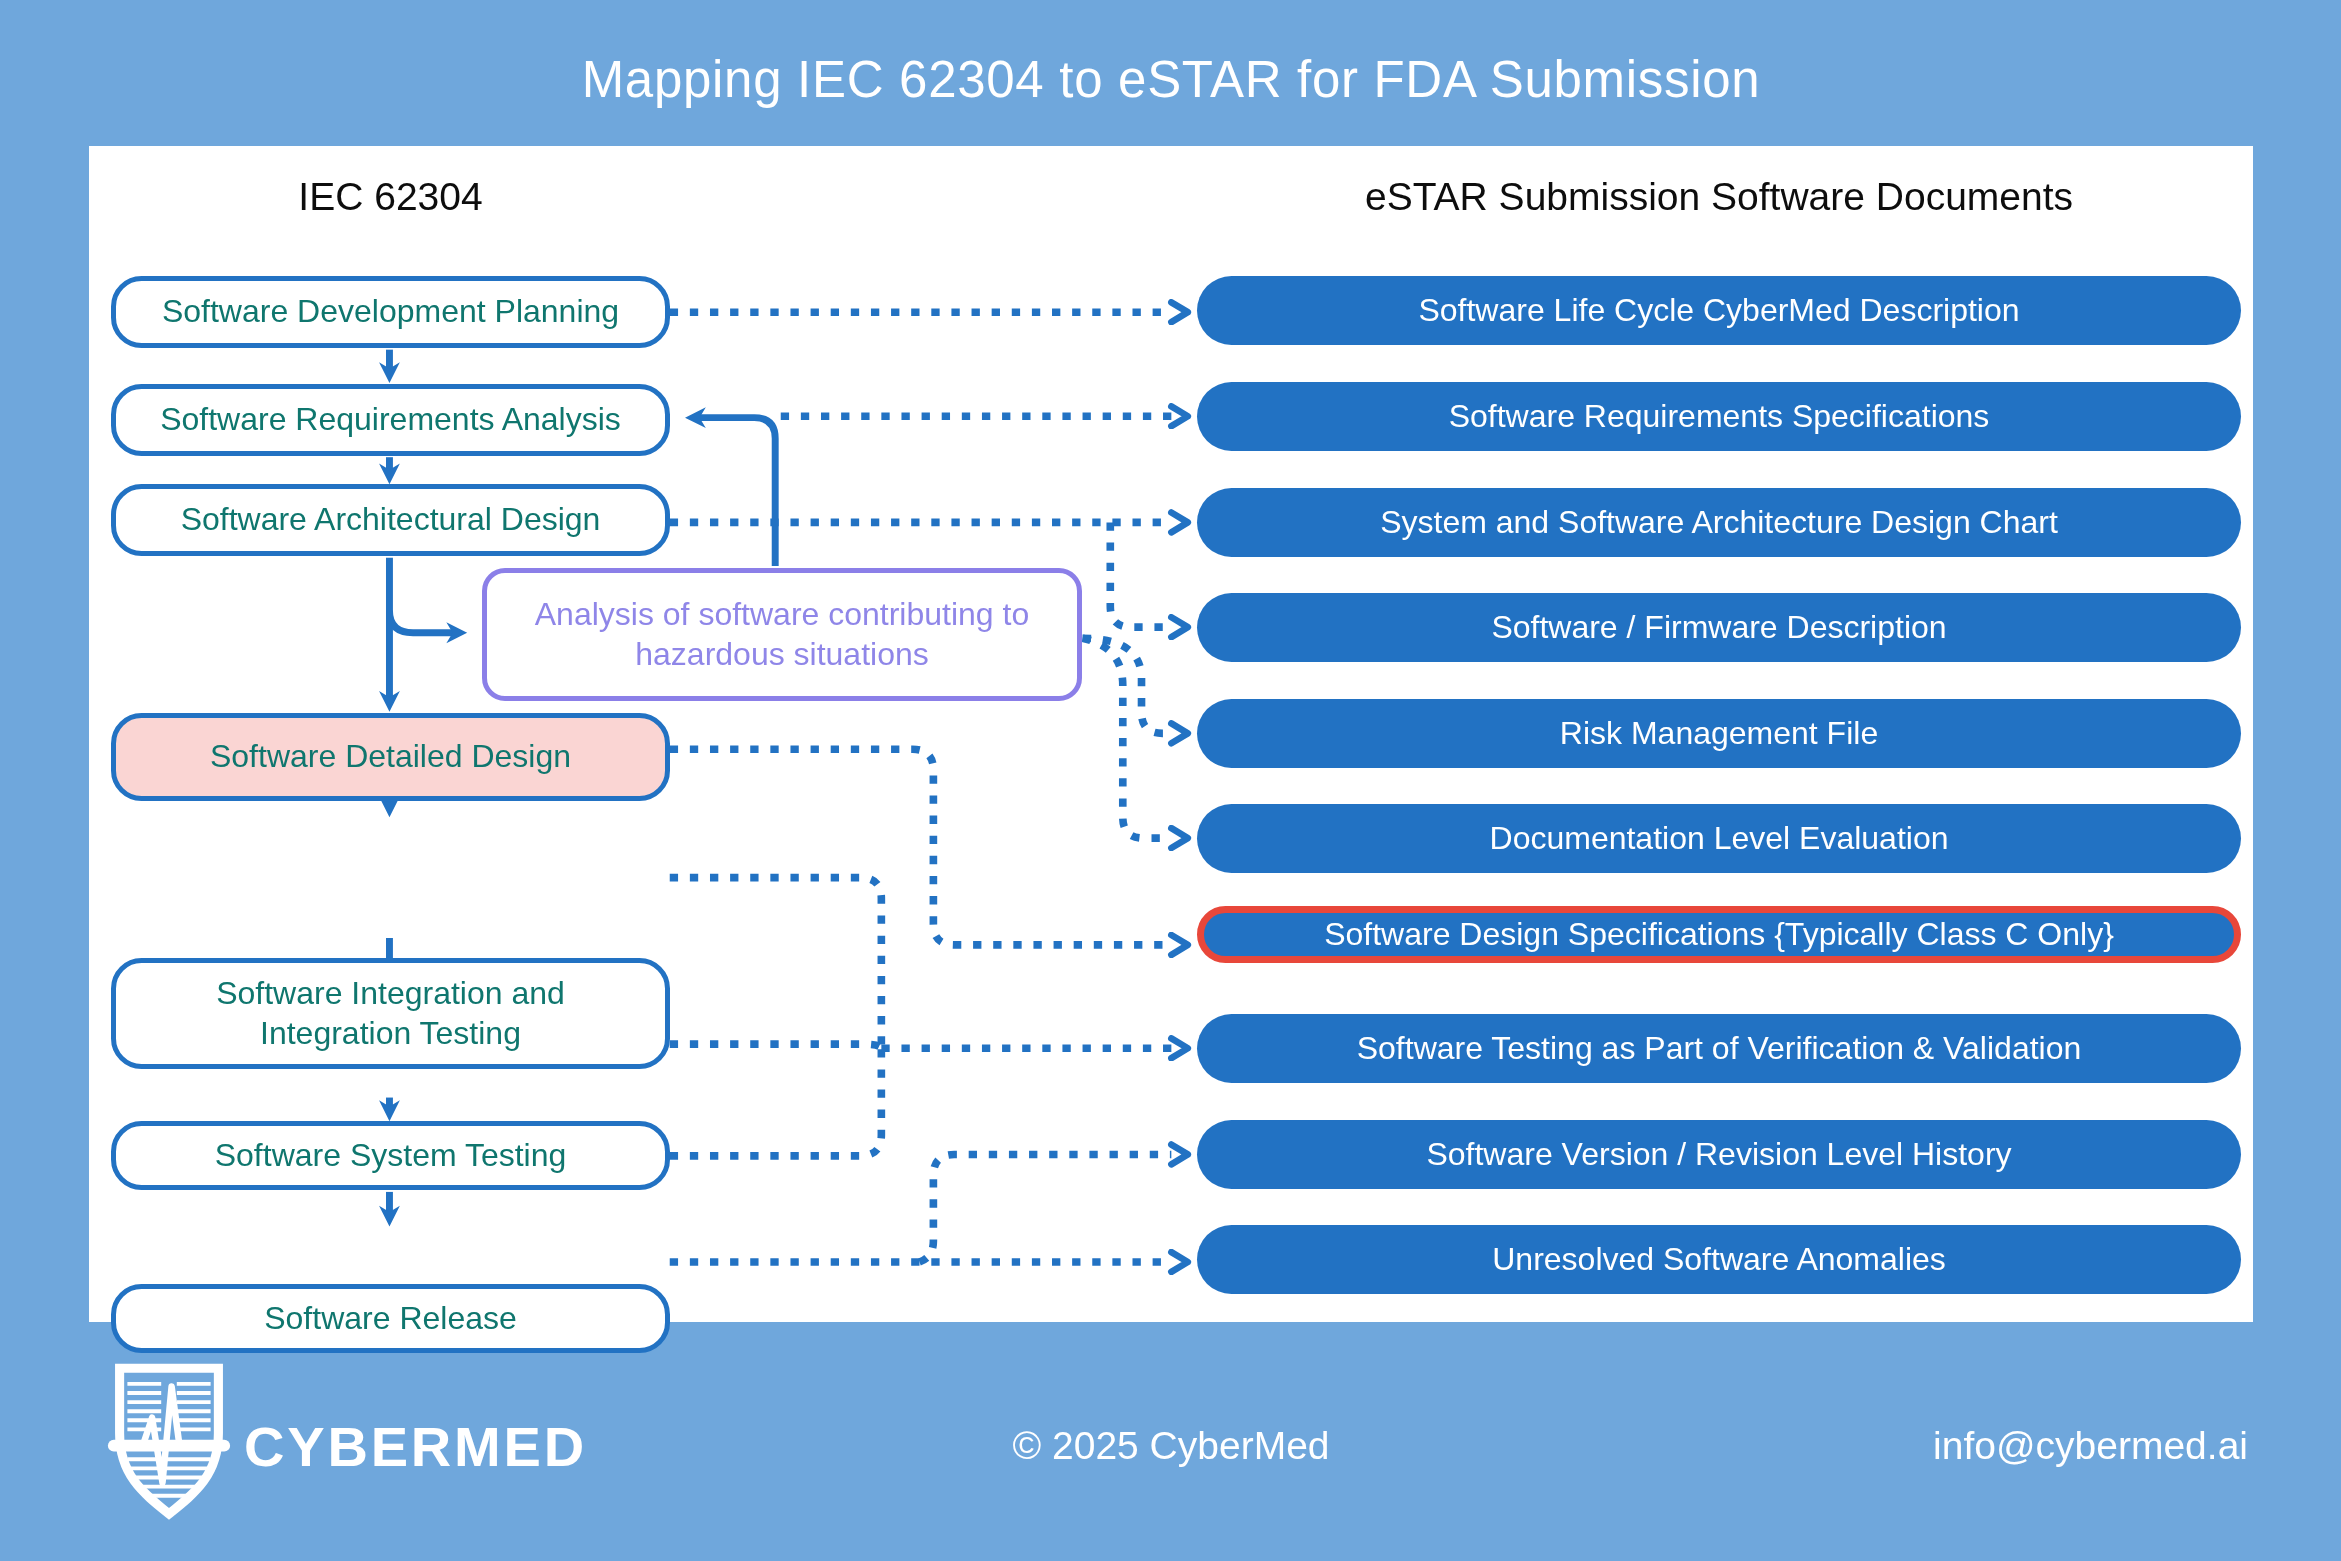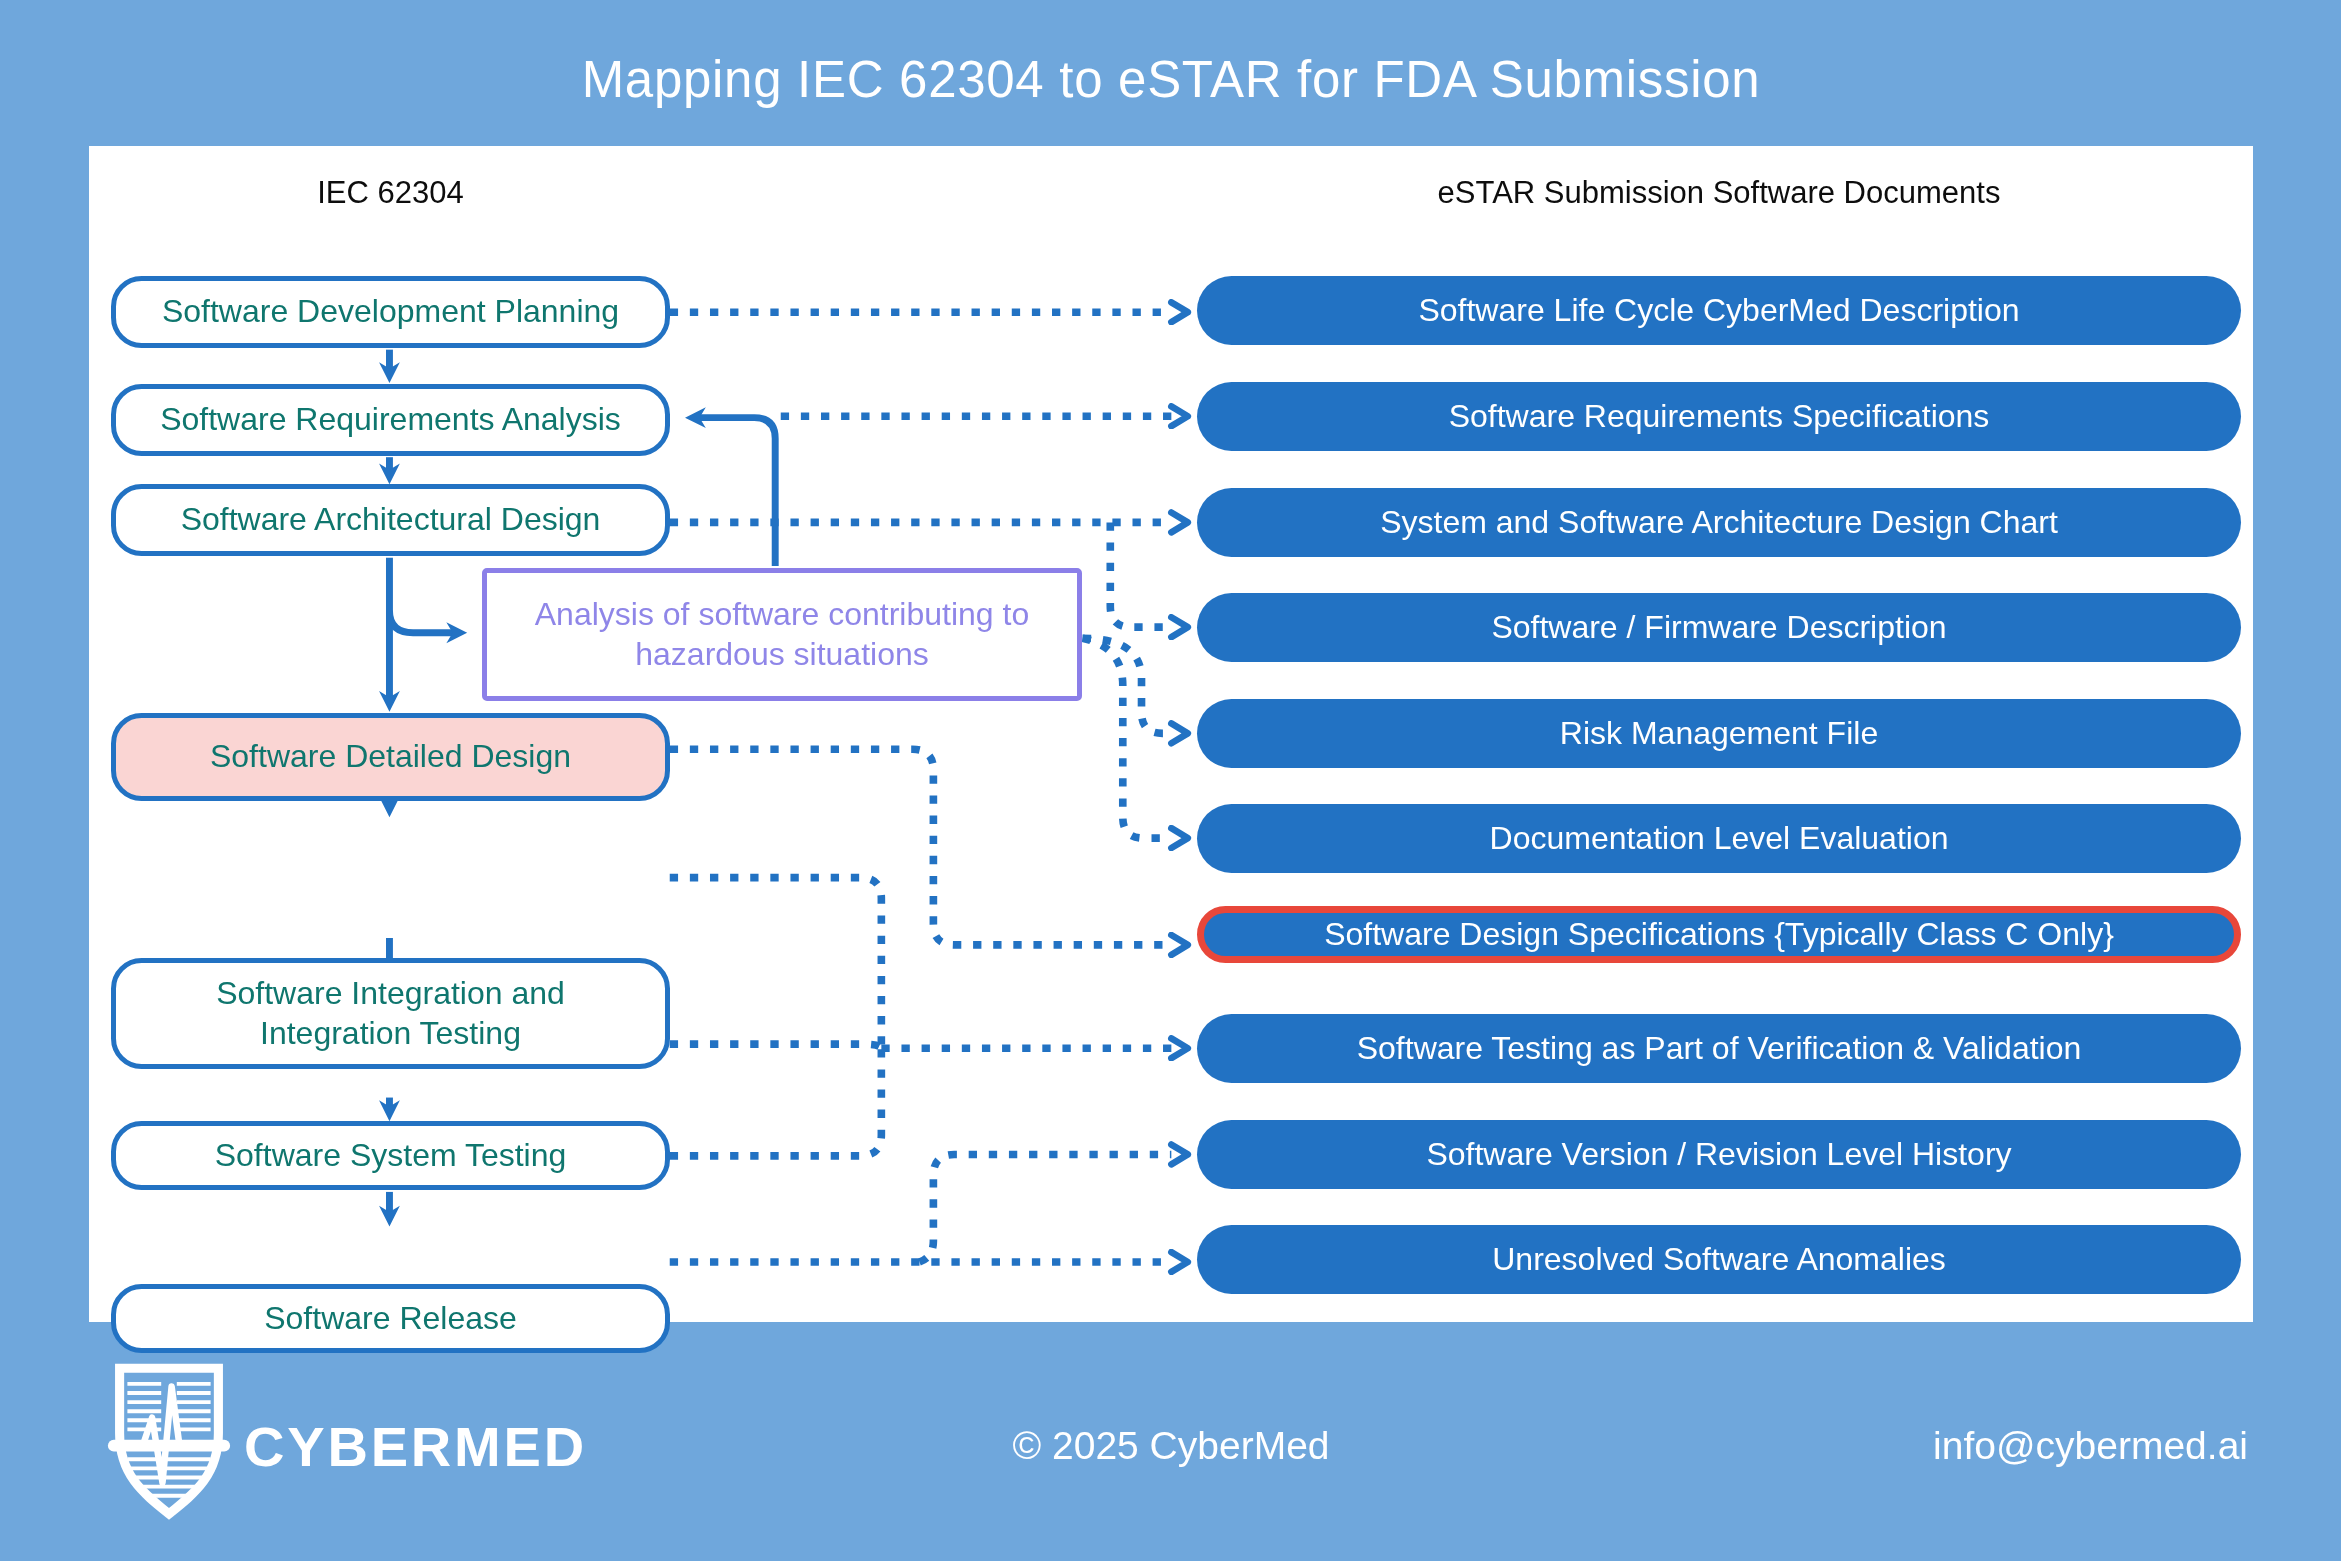--- a/index.html
+++ b/index.html
@@ -1,31 +1,31 @@
 <!DOCTYPE html>
 <html style="font-size:11px"><head>
 <meta charset="utf-8">
 <style>
   html,body{margin:0;padding:0;background:#6fa7dc;}
   .stage{position:relative;width:2342px;height:1561px;background:#6fa7dc;overflow:hidden;
          font-family:"Liberation Sans",sans-serif;}
   .title{position:absolute;left:0;top:50px;width:2342px;text-align:center;color:#ffffff;
          font-size:51px;font-weight:500;letter-spacing:0.7px;}
   .canvas{position:absolute;left:89px;top:146px;width:2164px;height:1176px;background:#ffffff;}
-  .col-header{position:absolute;font-size:31px;font-weight:500;color:#0d0d0d;text-align:center;}
+  .col-header{position:absolute;font-size:39px;font-weight:500;color:#0d0d0d;text-align:center;}
   .col-header.left{left:111px;top:175px;width:559px;}
   .col-header.right{left:1197px;top:175px;width:1044px;}
   .connectors{position:absolute;left:0;top:0;width:2342px;height:1561px;pointer-events:none;}
   .box{position:absolute;box-sizing:border-box;display:flex;align-items:center;justify-content:center;
        text-align:center;line-height:1.22;}
   .lbox{left:111px;width:559px;background:#ffffff;border:5.6px solid #2272c3;border-radius:30.5px;
         color:#0f766e;font-size:32px;}
   .lbox.pink{background:#fad5d3;}
   .hazard{left:482px;top:568px;width:600px;height:133px;background:#ffffff;border:5.6px solid #8b7fe8;
-          border-radius:5px;color:#8f86e8;font-size:32px;padding:0 42px;}
+          border-radius:23px;color:#8f86e8;font-size:32px;padding:0 42px;}
   .rbox{left:1197px;width:1044px;height:69px;background:#2272c3;border-radius:35px;
         color:#ffffff;font-size:32px;}
   .rbox.redline{border:7px solid #e8473a;height:57px;}
   .l1{top:276px;height:72px;} .l2{top:384px;height:72px;} .l3{top:484px;height:72px;}
   .l4{top:713px;height:88px;} .l5{top:819px;height:118px;padding:0 42px;}
   .l6{top:958px;height:111px;padding:0 42px;} .l7{top:1121px;height:69px;} .l8{top:1252px;height:69px;margin-top:32px;}
   .r1{top:276px;} .r2{top:382px;} .r3{top:488px;} .r4{top:593px;} .r5{top:699px;}
   .r6{top:804px;} .r7{top:906px;} .r8{top:1014px;} .r9{top:1120px;} .r10{top:1225px;}
   .footer-brand{position:absolute;left:244px;top:1414px;color:#ffffff;font-size:56px;font-weight:bold;
                 letter-spacing:2.8px;}

